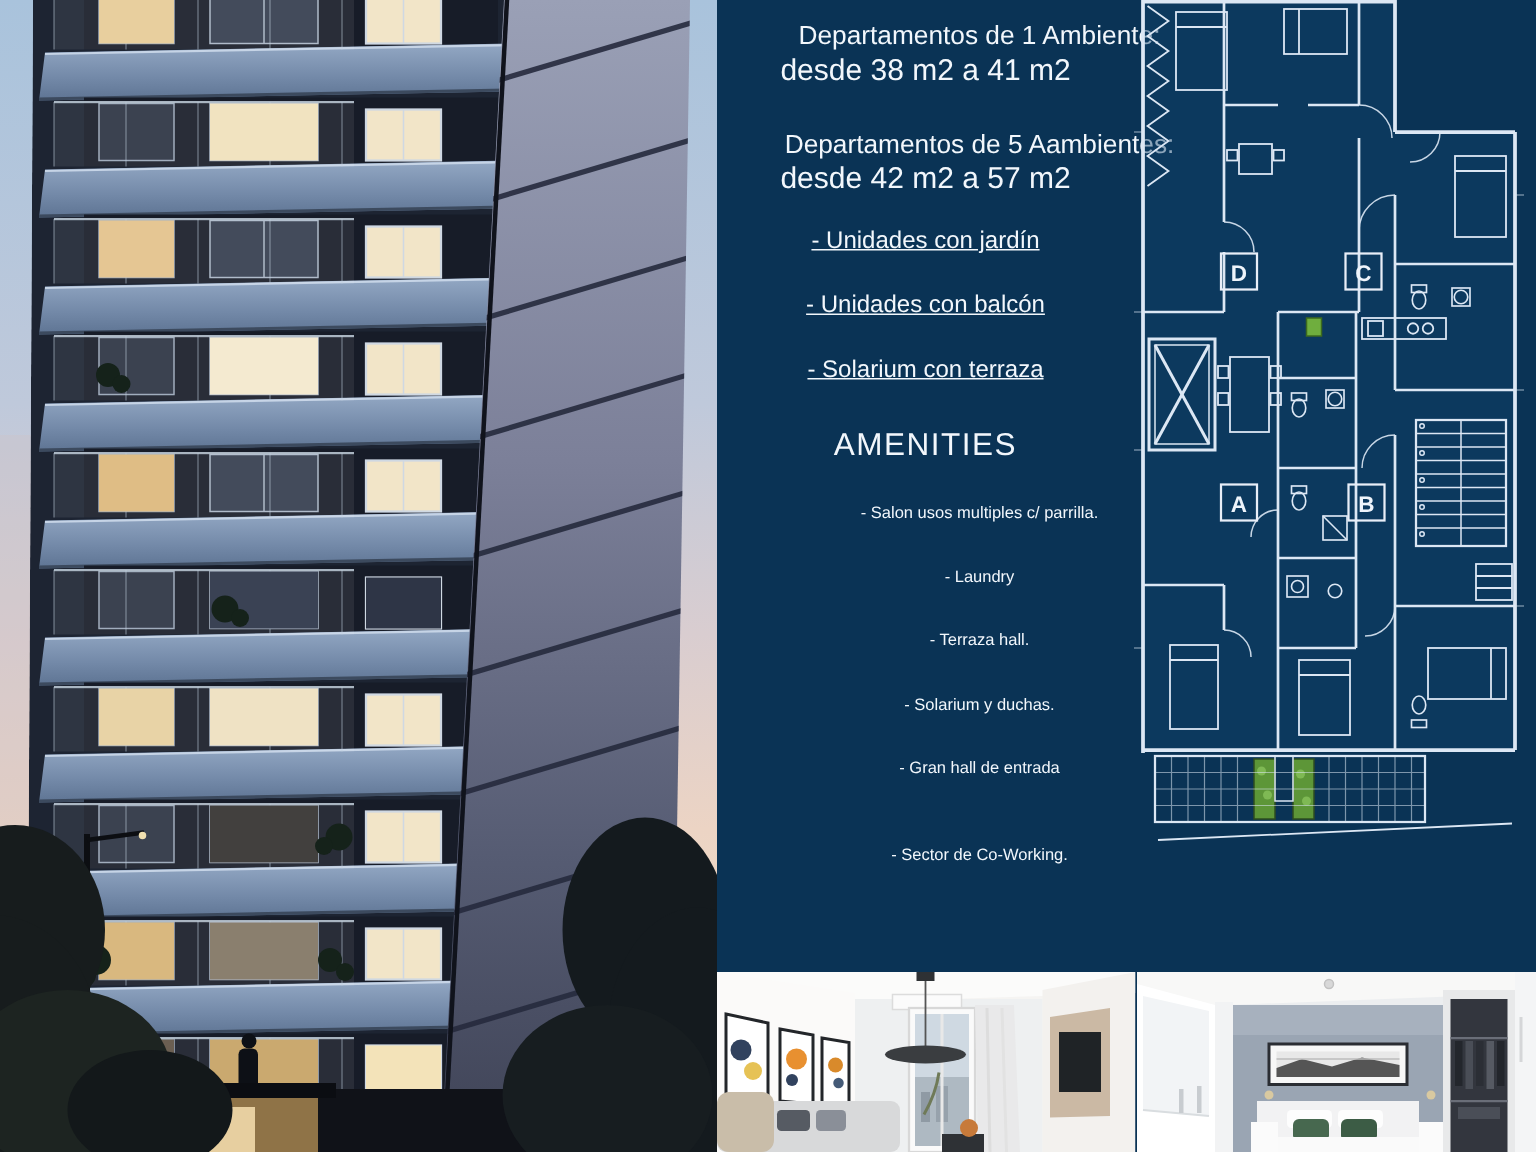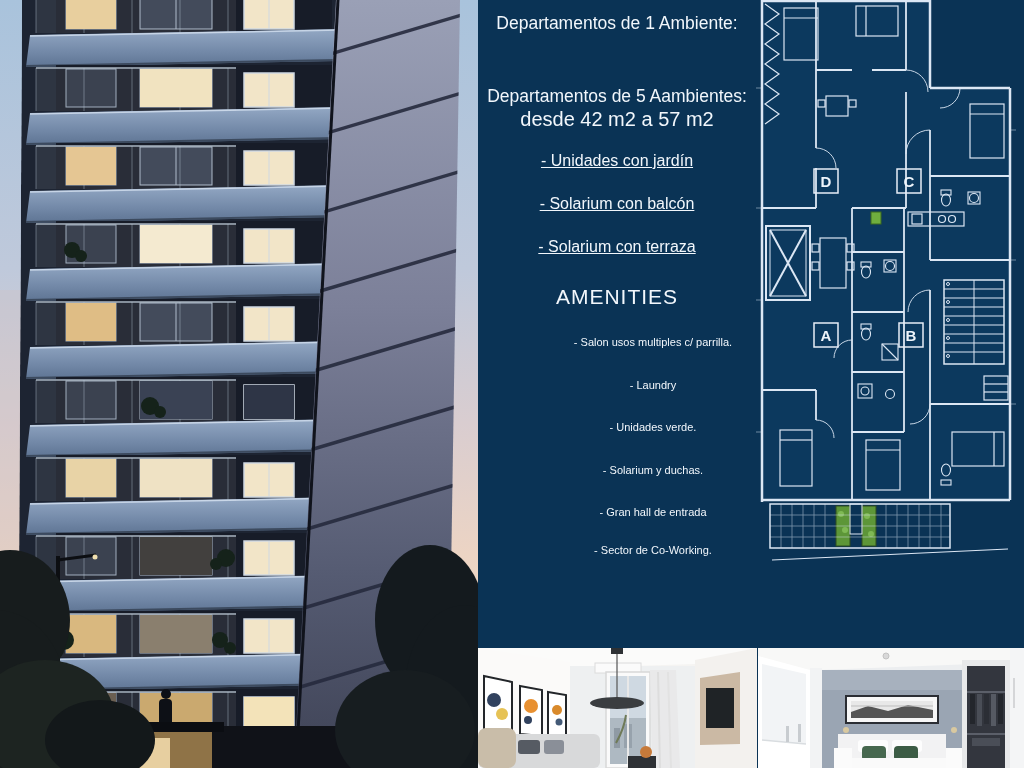--- a/index.html
+++ b/index.html
@@ -8,21 +8,21 @@
     background:#0a3355;
     font-family:"Liberation Sans", sans-serif;
   }
   .abs{position:absolute;}
   
   .info-panel{left:478px;top:0;width:278px;height:648px;}
   .pline{
     position:absolute;left:0;width:278px;text-align:center;
     color:#f2f7fc;white-space:nowrap;line-height:1.15;
   }
-  .t-title{font-size:17.5px;}
+  .t-title{font-size:17.5px;padding-left:36px;}
   .t-size{font-size:20px;}
   .t-feature{font-size:16px;text-decoration:underline;}
   .t-amen-title{font-size:21px;letter-spacing:1px;}
   .t-amen{font-size:11px;padding-left:36px;}
   
   .photo{overflow:hidden;background:#0a3355;}
   svg{display:block;}
 </style>
 </head>
 <body>
@@ -171,32 +171,33 @@
         <ellipse cx="430" cy="620" rx="55" ry="75"></ellipse>
             <ellipse cx="465" cy="690" rx="60" ry="85"></ellipse>
         <ellipse cx="405" cy="730" rx="70" ry="60" fill="#171d20"></ellipse>
       </g>
     </g>
   </svg>
   </div>
 
   <div class="abs info-panel">
     <div class="pline t-title" style="top:13px">Departamentos de 1 Ambiente:</div>
+    <div class="pline t-size" style="top:36px">desde 38 m2 a 41 m2</div>
     <div class="pline t-title" style="top:86px">Departamentos de 5 Aambientes:</div>
     <div class="pline t-size" style="top:108px">desde 42 m2 a 57 m2</div>
     <div class="pline t-feature" style="top:152px">- Unidades con jardín</div>
-    <div class="pline t-feature" style="top:195px">- Solarium con balcón</div>
+    <div class="pline t-feature" style="top:195px">- Unidades con balcón</div>
     <div class="pline t-feature" style="top:238px">- Solarium con terraza</div>
     <div class="pline t-amen-title" style="top:285px">AMENITIES</div>
     <div class="pline t-amen" style="top:336px">- Salon usos multiples c/ parrilla.</div>
     <div class="pline t-amen" style="top:379px">- Laundry</div>
-    <div class="pline t-amen" style="top:421px">- Unidades verde.</div>
+    <div class="pline t-amen" style="top:421px">- Terraza hall.</div>
     <div class="pline t-amen" style="top:464px">- Solarium y duchas.</div>
     <div class="pline t-amen" style="top:506px">- Gran hall de entrada</div>
-    <div class="pline t-amen" style="top:544px">- Sector de Co-Working.</div>
+    <div class="pline t-amen" style="top:564px">- Sector de Co-Working.</div>
   </div>
 
   <div class="abs" style="left:756px;top:0;width:268px;height:620px;">
   <svg width="268" height="620" viewBox="0 0 268 620">
     <g fill="none" stroke="#dce7f4">
 
       <rect x="6" y="0" width="168" height="500" fill="#10406a" opacity="0.45" stroke="none"></rect>
       <rect x="174" y="88" width="80" height="412" fill="#10406a" opacity="0.45" stroke="none"></rect>
 
       <g stroke-width="2.5">

